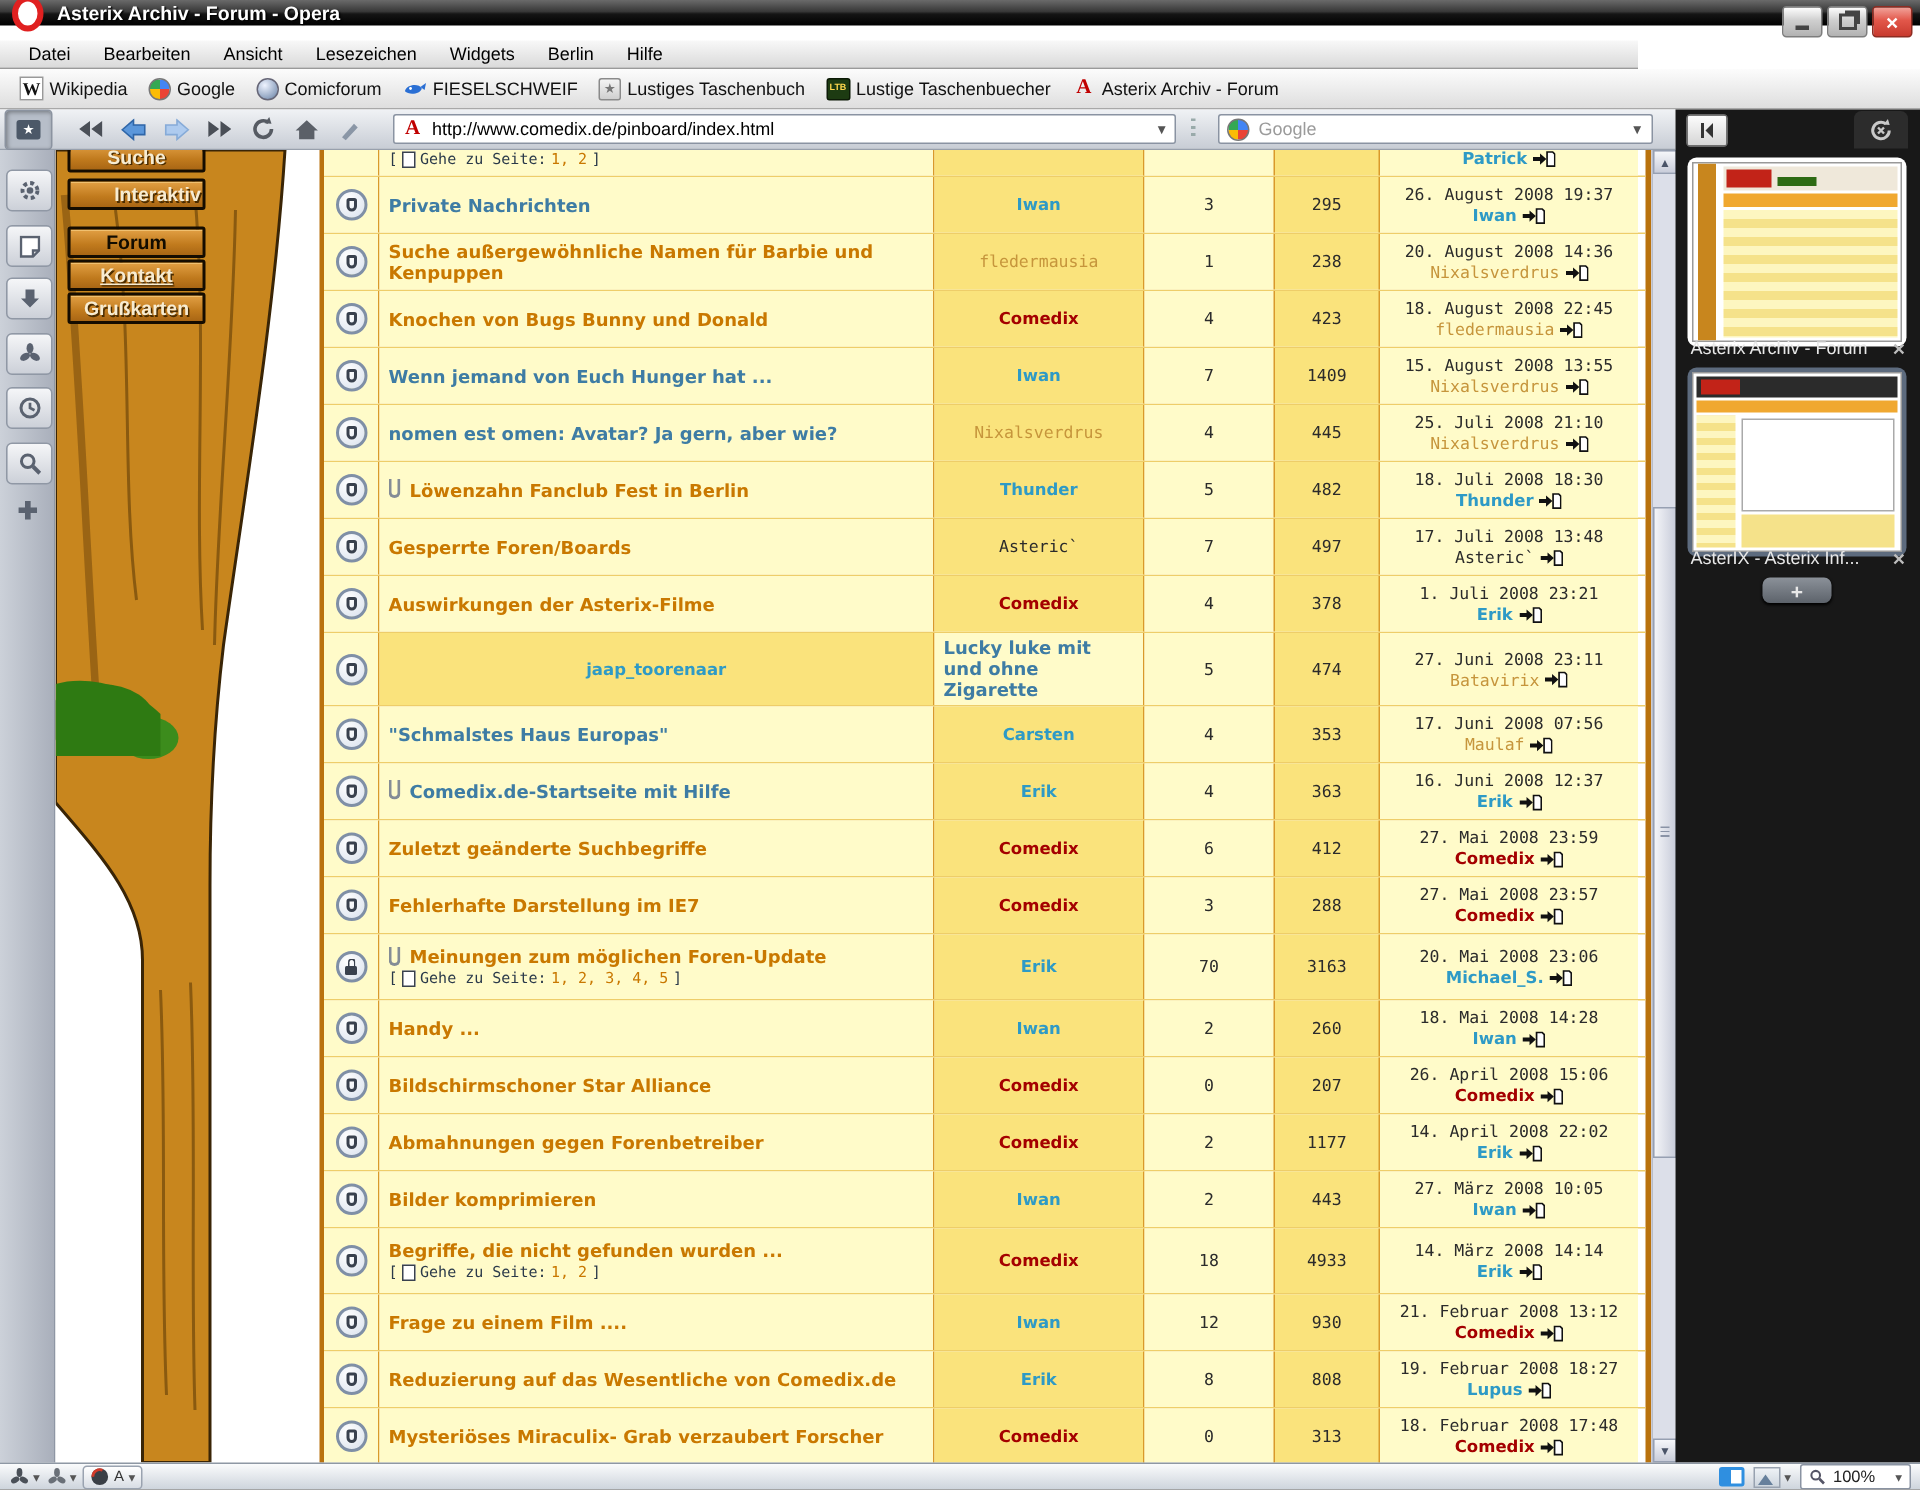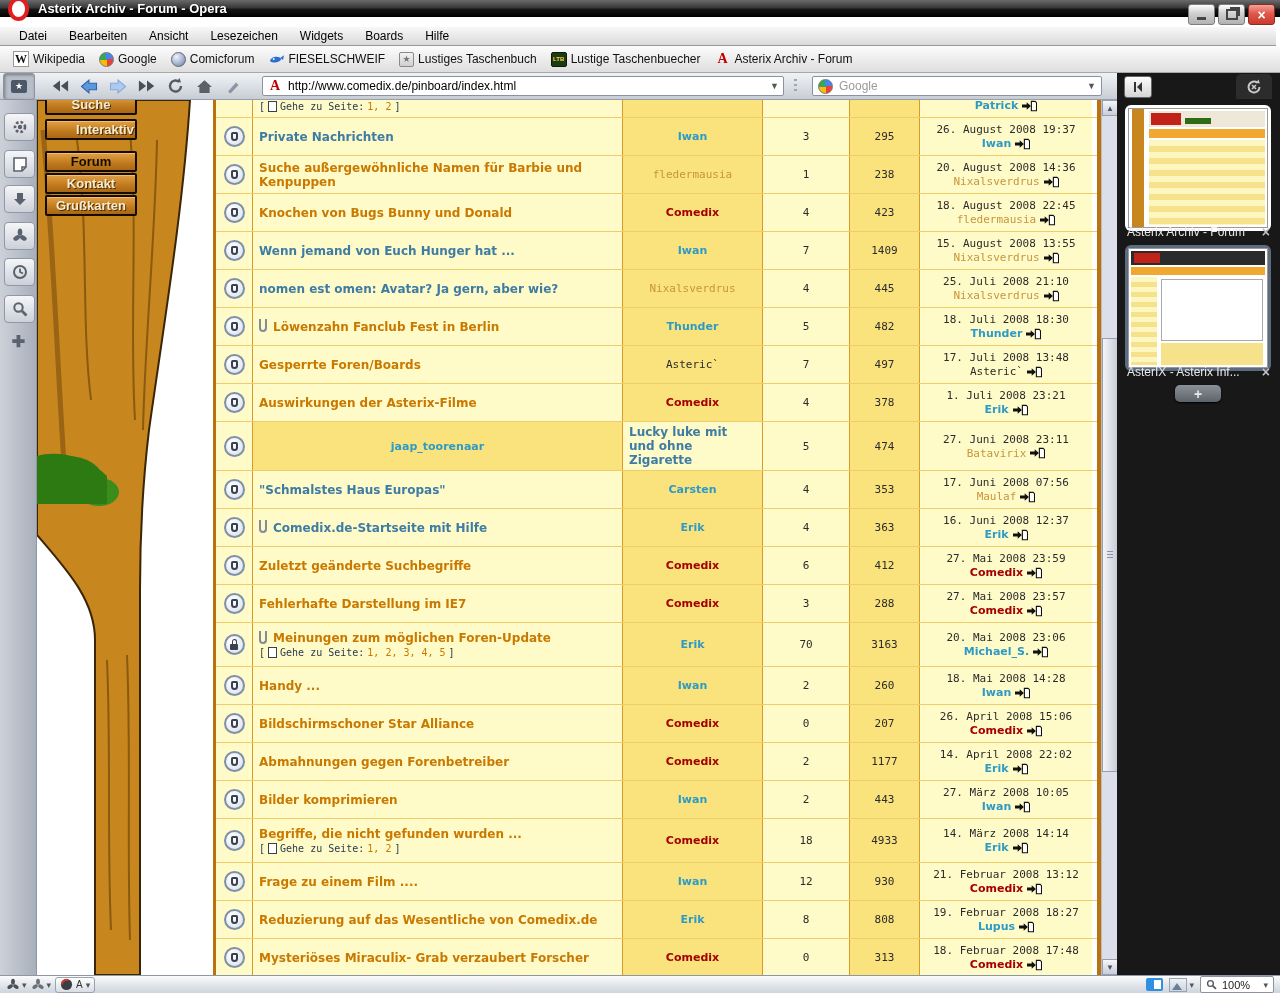--- a/index.html
+++ b/index.html
@@ -14,21 +14,21 @@
   #title-text{color:#fff;font-size:13px;font-weight:bold;text-shadow:1px 1px 1px #000;}
   .winbtns{position:absolute;right:5px;top:4px;display:flex;gap:3px;}
   .wbtn{width:25px;height:19px;border:1px solid #7d7d7d;border-radius:3px;
     background:linear-gradient(#fefefe,#cfcfcf 45%,#b2b2b2);display:flex;align-items:center;justify-content:center;
     color:#333;font-size:12px;font-weight:bold;line-height:1;}
   .wbtn.close{background:linear-gradient(#f2a39a,#e2574a 45%,#c83a2e);border-color:#8d2c22;color:#fff;font-size:14px;}
   .wbtn .minbar{width:9px;height:3px;background:#444;margin-top:8px;}
   .wbtn .rest{width:8px;height:7px;border:2px solid #444;box-shadow:3px -3px 0 -1px #444;}
 
   
-  #menubar{left:0;top:27px;width:1276px;height:19px;background:linear-gradient(#f8f8f8,#dadada);
+  #menubar{left:0;top:27px;width:1092px;height:19px;background:linear-gradient(#f8f8f8,#dadada);
     border-bottom:1px solid #9a9a9a;display:flex;align-items:center;padding-left:8px;box-sizing:border-box;}
   .menu-item{font-size:12px;color:#000;padding:0 11px;line-height:18px;}
 
   
   #bmbar{left:0;top:46px;width:1280px;height:27px;background:linear-gradient(#fcfcfc,#dedede);
     border-bottom:1px solid #a8a8a8;display:flex;align-items:center;padding-left:6px;box-sizing:border-box;}
   .bm{display:flex;align-items:center;gap:4px;padding:0 7px;font-size:12px;color:#111;white-space:nowrap;}
   .bmi{width:16px;height:16px;display:inline-flex;align-items:center;justify-content:center;flex:none;}
   .i-wiki{background:#fff;border:1px solid #999;font-family:"Liberation Serif",serif;font-weight:bold;font-size:12px;width:14px;height:14px;}
   .i-ball{width:13px;height:13px;border-radius:50%;border:1px solid #777;
@@ -198,21 +198,21 @@
       <span class="wbtn close">×</span>
     </span>
   </div>
 
   <div id="menubar" class="abs">
       <span class="menu-item">Datei</span>
       <span class="menu-item">Bearbeiten</span>
       <span class="menu-item">Ansicht</span>
       <span class="menu-item">Lesezeichen</span>
       <span class="menu-item">Widgets</span>
-      <span class="menu-item">Boards</span>
+      <span class="menu-item">Berlin</span>
       <span class="menu-item">Hilfe</span>
     </div>
 
   <div id="bmbar" class="abs">
       <span class="bm">
         <span class="bmi i-wiki">W</span>
         <span>Wikipedia</span>
       </span>
       <span class="bm">
         <span class="bmi i-ball"></span>
@@ -352,21 +352,21 @@
       <path d="M70 560 C74 650 70 740 74 830 M90 555 C94 650 90 750 93 840" fill="none" stroke="#8a5a10" stroke-width="2"></path>
       <path d="M6 30 C16 140 20 260 28 380" fill="none" stroke="#6b420a" stroke-width="5" opacity="0.5"></path>
       <ellipse cx="30" cy="380" rx="36" ry="24" fill="#2e7a12"></ellipse>
       <ellipse cx="62" cy="392" rx="20" ry="14" fill="#3c8c1c"></ellipse>
       <path d="M0 356 C20 350 50 356 70 376 L70 404 L0 404 Z" fill="#2e7a12"></path>
     </svg>
     <div id="site-nav">
         <div class="navbtn" style="top: -6px;">Suche</div>
         <div class="navbtn" style="top: 19px; padding-left: 28px;">Interaktiv</div>
         <div class="navbtn current" style="top: 51px;">Forum</div>
-        <div class="navbtn" style="top: 73px;">Kontakt</div>
+        <div class="navbtn" style="top: 73px; text-decoration: underline;">Kontakt</div>
         <div class="navbtn" style="top: 95px;">Grußkarten</div>
       </div>
     <div id="ftable">
         <div class="trow tall r-top">
     <div class="c ci"></div>
     <div class="c ct has-pages">
 
       <div class="pline">
         <span class="pfx">[ </span>
         <span class="pgicon"></span>

